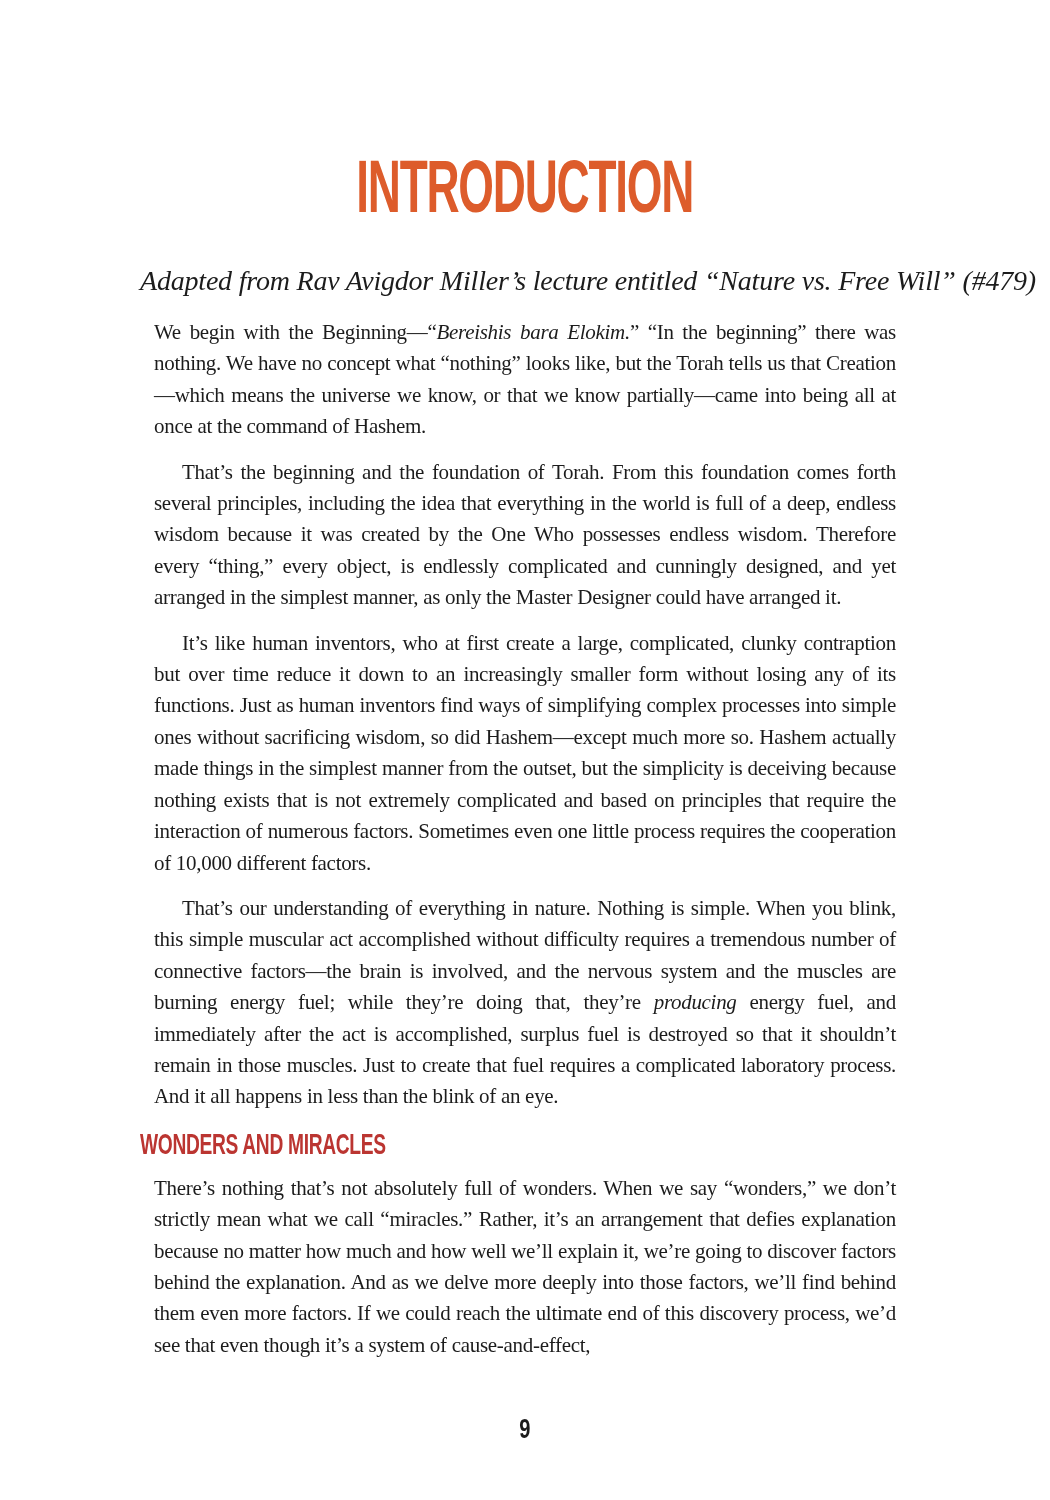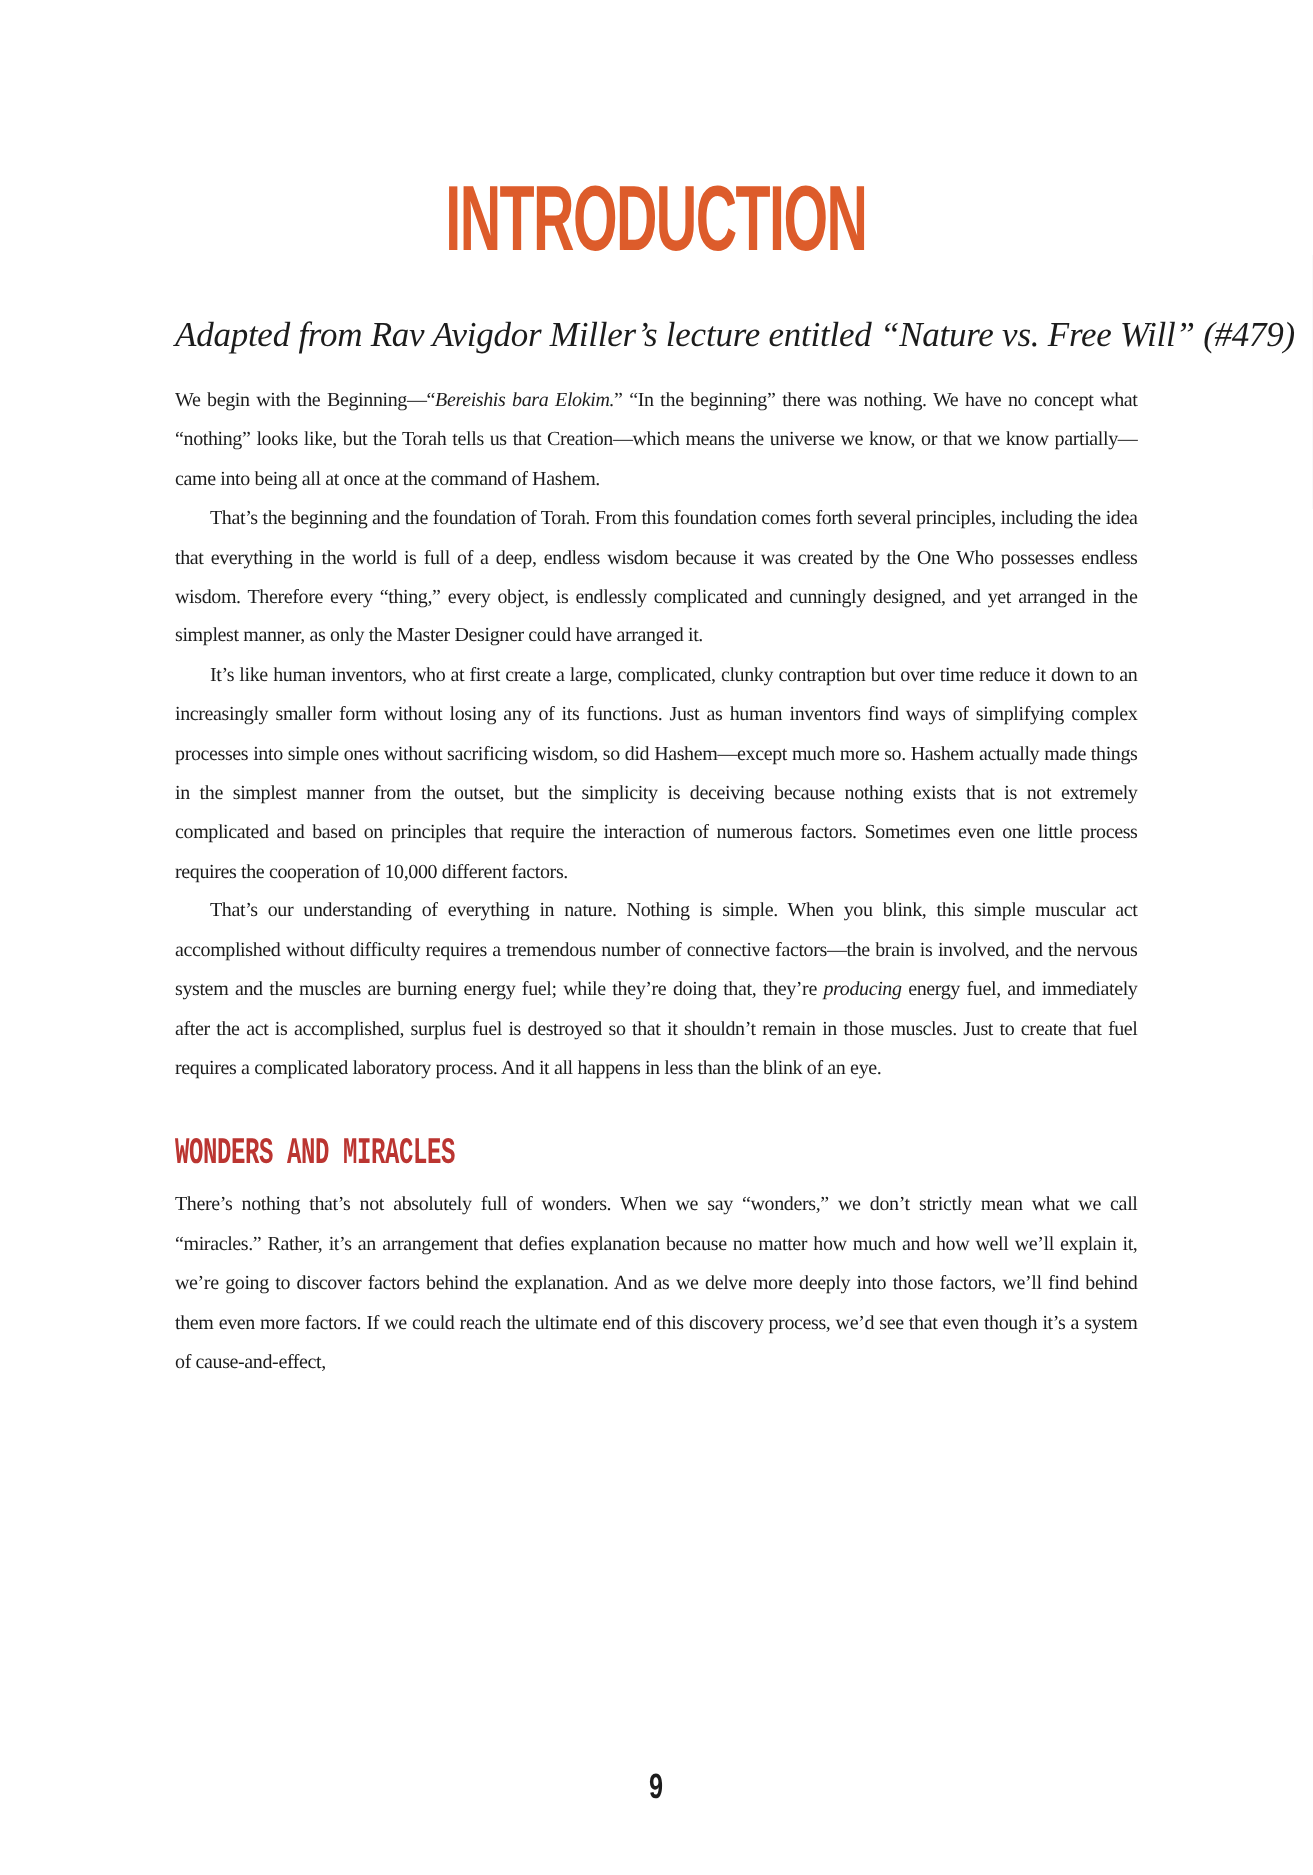--- a/index.html
+++ b/index.html
@@ -17,21 +17,21 @@
     margin: 0 auto;
     background: var(--page-bg);
     overflow: hidden;
     font-family: "Liberation Serif", serif;
     color: var(--body-text);
   }
   .content {
     position: absolute;
     left: 140px;
     width: 770px;
-    top: 0;
+    top: 12px;
   }
   h1.title {
     margin: 146px 0 0 0;
     padding: 0;
     text-align: center;
     font-family: "Liberation Sans", sans-serif;
     font-weight: bold;
     font-size: 74px;
     line-height: 58px;
     color: var(--title-orange);
@@ -48,35 +48,35 @@
     padding: 0;
     text-align: center;
     font-style: italic;
     font-size: 28px;
     line-height: 30px;
     letter-spacing: -0.2px;
     color: var(--body-text);
     white-space: nowrap;
   }
   .bodytext {
-    margin: 0;
+    margin: 14px;
     padding: 0;
-    font-size: 16px;
+    font-size: 21px;
     line-height: 31.4px;
     letter-spacing: -0.3px;
     text-align: justify;
     color: var(--body-text);
   }
   .bodytext.first { margin-top: 21px; }
   .bodytext.indent { text-indent: 28px; }
   .bodytext i { font-style: italic; }
   h2.section-heading {
-    margin: 38px 0 10px 0;
+    margin: 16px 0 10px 0;
     padding: 0;
-    font-family: Liberation Mono, monospace;
+    font-family: Liberation Sans, sans-serif;
     font-weight: bold;
     font-size: 30px;
     line-height: 30px;
     color: var(--heading-red);
     white-space: nowrap;
   }
   h2.section-heading .cond-left {
     display: inline-block;
     transform: scaleX(0.64);
     transform-origin: 0 50%;

